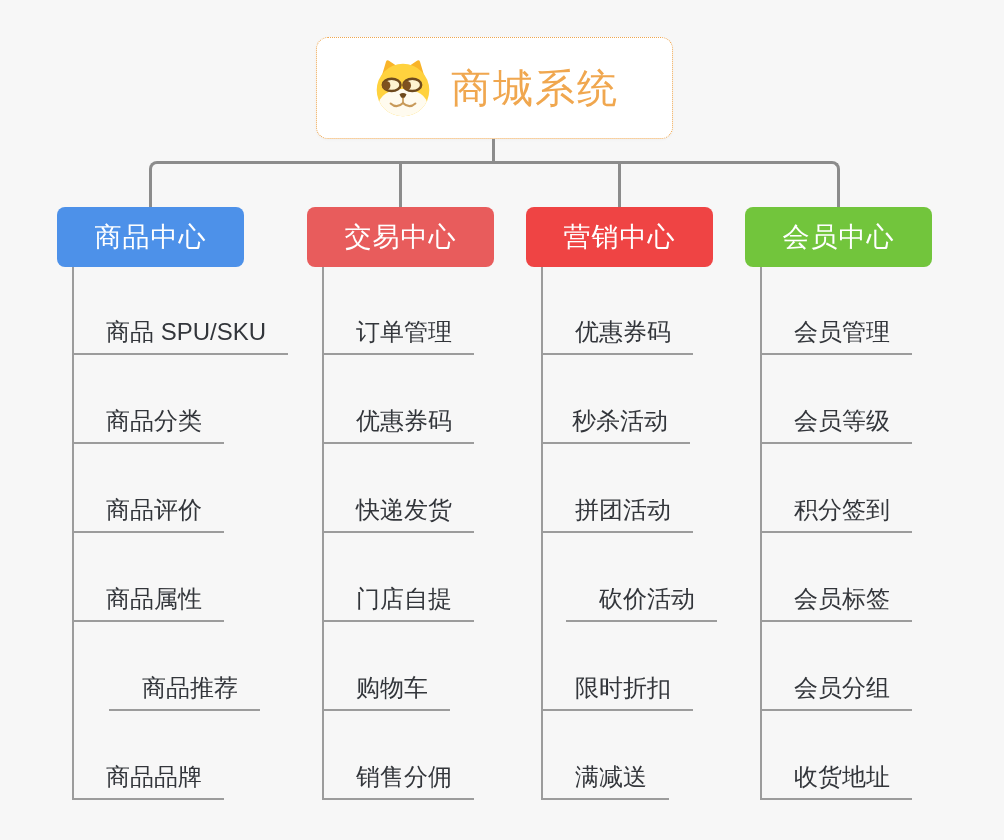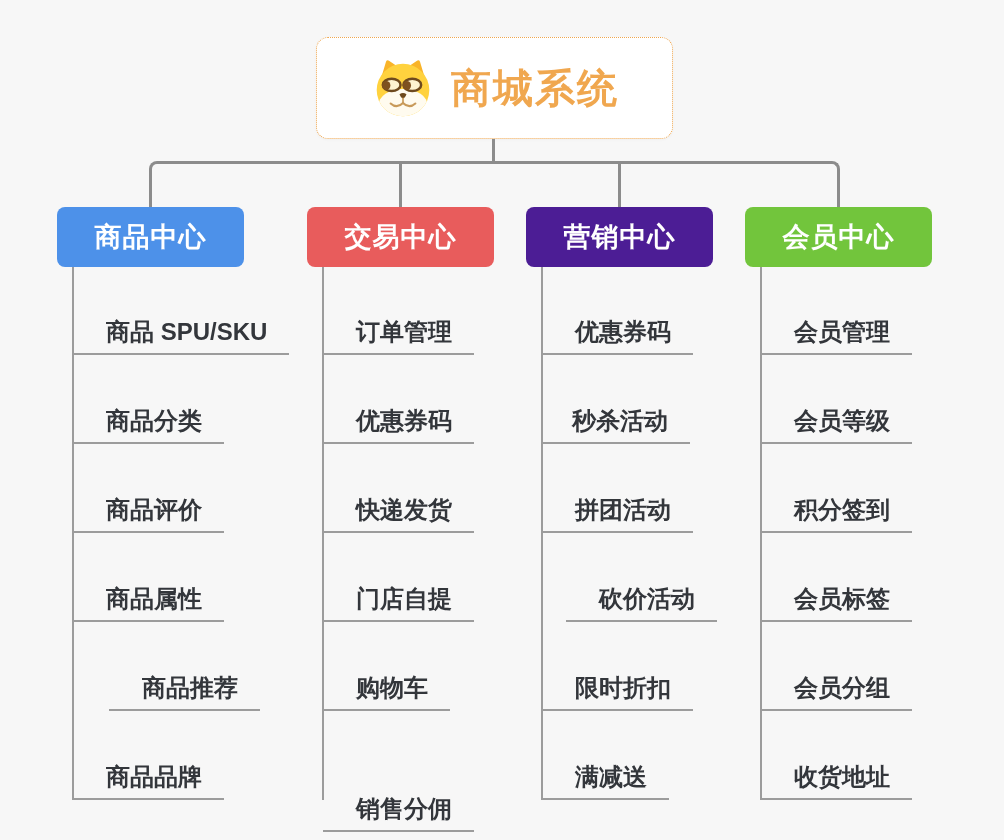--- a/index.html
+++ b/index.html
@@ -1,21 +1,21 @@
 <!DOCTYPE html>
 <html style="--bg: #F7F7F7; --connector: #8C8C8C; --leaf-line: #9C9C9C; --leaf-text: #33363B; --root-accent: #F0A74F;"><head>
 <meta charset="utf-8">
 <style>
   html,body{margin:0;padding:0;}
   body{
     width:1004px;height:840px;overflow:hidden;
     background:var(--bg,#f7f7f7);
     font-family:"Liberation Sans","DejaVu Sans",sans-serif;
   }
-  #stage{position:relative;width:1004px;height:840px;font-weight:bold;}
+  #stage{position:relative;width:1004px;height:840px;}
 
   
   .root-node{
     position:absolute;left:316px;top:37px;width:357px;height:102px;
     background:#ffffff;border:1px dotted var(--root-accent,#f0a74f);
     border-radius:12px;box-sizing:border-box;
     display:flex;align-items:center;justify-content:center;gap:15px;
     box-shadow:0 1px 3px rgba(0,0,0,0.03);
   }
   .root-title{
@@ -114,22 +114,22 @@
       <div class="leaf" style="left: 73px; top: 760px;">商品品牌</div>
       <div class="branch-header" style="left: 307px; background: rgb(232, 92, 92);">
         <span class="branch-header-label">交易中心</span>
       </div>
       <div class="trunk" style="left: 322px;"></div>
       <div class="leaf" style="left: 323px; top: 315px;">订单管理</div>
       <div class="leaf" style="left: 323px; top: 404px;">优惠券码</div>
       <div class="leaf" style="left: 323px; top: 493px;">快递发货</div>
       <div class="leaf" style="left: 323px; top: 582px;">门店自提</div>
       <div class="leaf" style="left: 323px; top: 671px;">购物车</div>
-      <div class="leaf" style="left: 323px; top: 760px; margin-top: 32px;">销售分佣</div>
-      <div class="branch-header" style="left: 526px; background: #4c1d95;">
+      <div class="leaf" style="left: 323px; top: 760px;">销售分佣</div>
+      <div class="branch-header" style="left: 526px; background: #ef4444;">
         <span class="branch-header-label">营销中心</span>
       </div>
       <div class="trunk" style="left: 541px;"></div>
       <div class="leaf" style="left: 542px; top: 315px;">优惠券码</div>
       <div class="leaf" style="left: 542px; top: 404px; padding-left: 30px;">秒杀活动</div>
       <div class="leaf" style="left: 542px; top: 493px;">拼团活动</div>
       <div class="leaf" style="left: 566px; top: 582px;">砍价活动</div>
       <div class="leaf" style="left: 542px; top: 671px;">限时折扣</div>
       <div class="leaf" style="left: 542px; top: 760px;">满减送</div>
       <div class="branch-header" style="left: 745px; background: rgb(114, 197, 60);">

